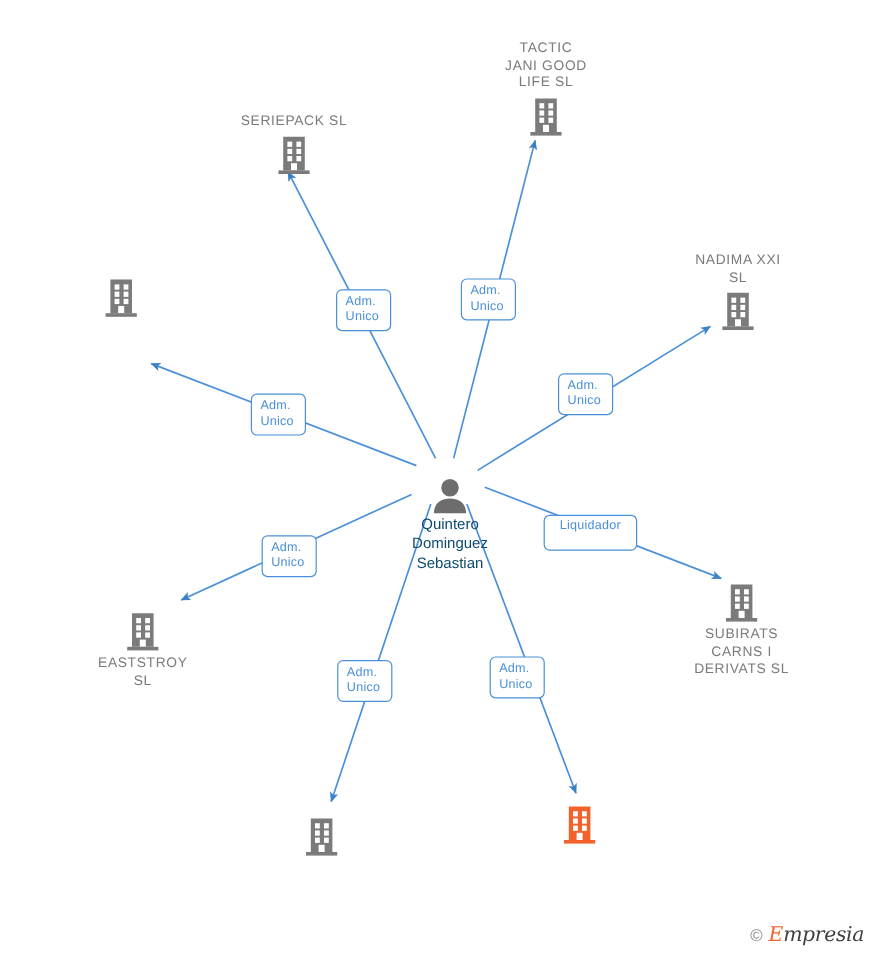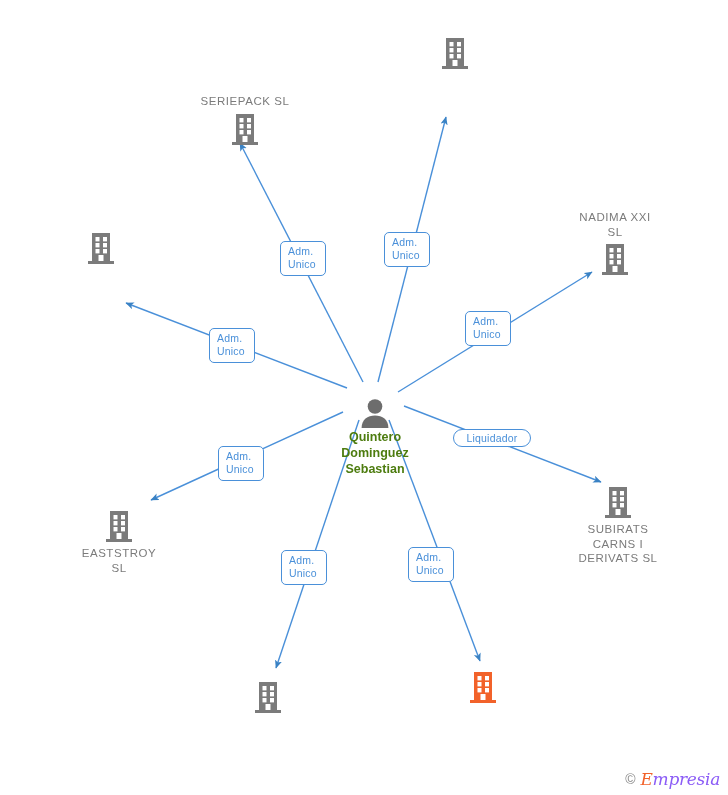--- a/index.html
+++ b/index.html
@@ -57,24 +57,23 @@
   
   .person-node {
     position: absolute;
     width: 170px;
     margin-left: -85px;
     text-align: center;
   }
   .person-name {
     font-size: 12.5px;
     line-height: 16px;
-    color: #4d7c0f;
+    color: #0c4a6e;
     white-space: pre-line;
     margin-top: 1px;
-    font-weight: bold;
   }
 
   
   .edge-label {
     position: absolute;
     box-sizing: border-box;
     background: #ffffff;
     border: 1.4px solid #4a90d9;
     border-radius: 5px;
     color: #4a90d9;
@@ -89,22 +88,21 @@
     width: 46px;
     margin-left: -23px;
     margin-top: -17px;
     text-align: left;
     padding-left: 7px;
   }
   .edge-label.one-line {
     width: 78px;
     margin-left: -39px;
     margin-top: -10px;
-    padding: 2px 4px 1px 4px;
-    border-radius: 10px;
+    padding: 2px 4px 13px 4px;
   }
 
   
   #watermark {
     position: absolute;
     right: 8px;
     bottom: 6px;
     display: flex;
     align-items: center;
     gap: 5px;
@@ -114,21 +112,21 @@
     color: #8a8a8a;
     font-size: 14px;
   }
   #watermark .brand {
     font-family: "DejaVu Serif", serif;
     font-style: italic;
     font-size: 17px;
     letter-spacing: -0.3px;
   }
   #watermark .brand .brand-initial { color: #f2622a; }
-  #watermark .brand .brand-rest { color: #8b5cf6; }
+  #watermark .brand .brand-rest { color: #404040; }
 </style>
 </head>
 <body>
 
 <div id="graph-canvas">
 
   <svg id="edge-layer" viewBox="0 0 728 795" width="728" height="795" xmlns="http://www.w3.org/2000/svg">
     <defs>
       <marker id="arrowhead" markerWidth="7" markerHeight="7" refX="5.6" refY="2.6" orient="auto" markerUnits="strokeWidth">
         <path d="M0,0 L6,2.6 L0,5.2 L1.5,2.6 Z" fill="#3a82c4"></path>
@@ -155,20 +153,23 @@
           <rect x="17" y="6" width="4" height="4.4" fill="#ffffff"></rect>
           <rect x="9.5" y="12" width="4" height="4.4" fill="#ffffff"></rect>
           <rect x="17" y="12" width="4" height="4.4" fill="#ffffff"></rect>
           <rect x="9.5" y="18" width="4" height="4.4" fill="#ffffff"></rect>
           <rect x="17" y="18" width="4" height="4.4" fill="#ffffff"></rect>
           <rect x="12.5" y="24" width="5" height="6" fill="#ffffff"></rect>
           <rect x="2" y="30" width="26" height="3" fill="#7b7b7b"></rect>
         </svg>
       </div>
       <div class="node label-above" style="left: 455px; top: 33px;">
+        <div class="node-label">TACTIC
+JANI GOOD
+LIFE  SL</div>
         <svg width="30" height="34" viewBox="0 0 30 34" class="node-icon">
           <path d="M6 2 H24 V30 H6 Z" fill="#7b7b7b"></path>
           <rect x="9.5" y="6" width="4" height="4.4" fill="#ffffff"></rect>
           <rect x="17" y="6" width="4" height="4.4" fill="#ffffff"></rect>
           <rect x="9.5" y="12" width="4" height="4.4" fill="#ffffff"></rect>
           <rect x="17" y="12" width="4" height="4.4" fill="#ffffff"></rect>
           <rect x="9.5" y="18" width="4" height="4.4" fill="#ffffff"></rect>
           <rect x="17" y="18" width="4" height="4.4" fill="#ffffff"></rect>
           <rect x="12.5" y="24" width="5" height="6" fill="#ffffff"></rect>
           <rect x="2" y="30" width="26" height="3" fill="#7b7b7b"></rect>

